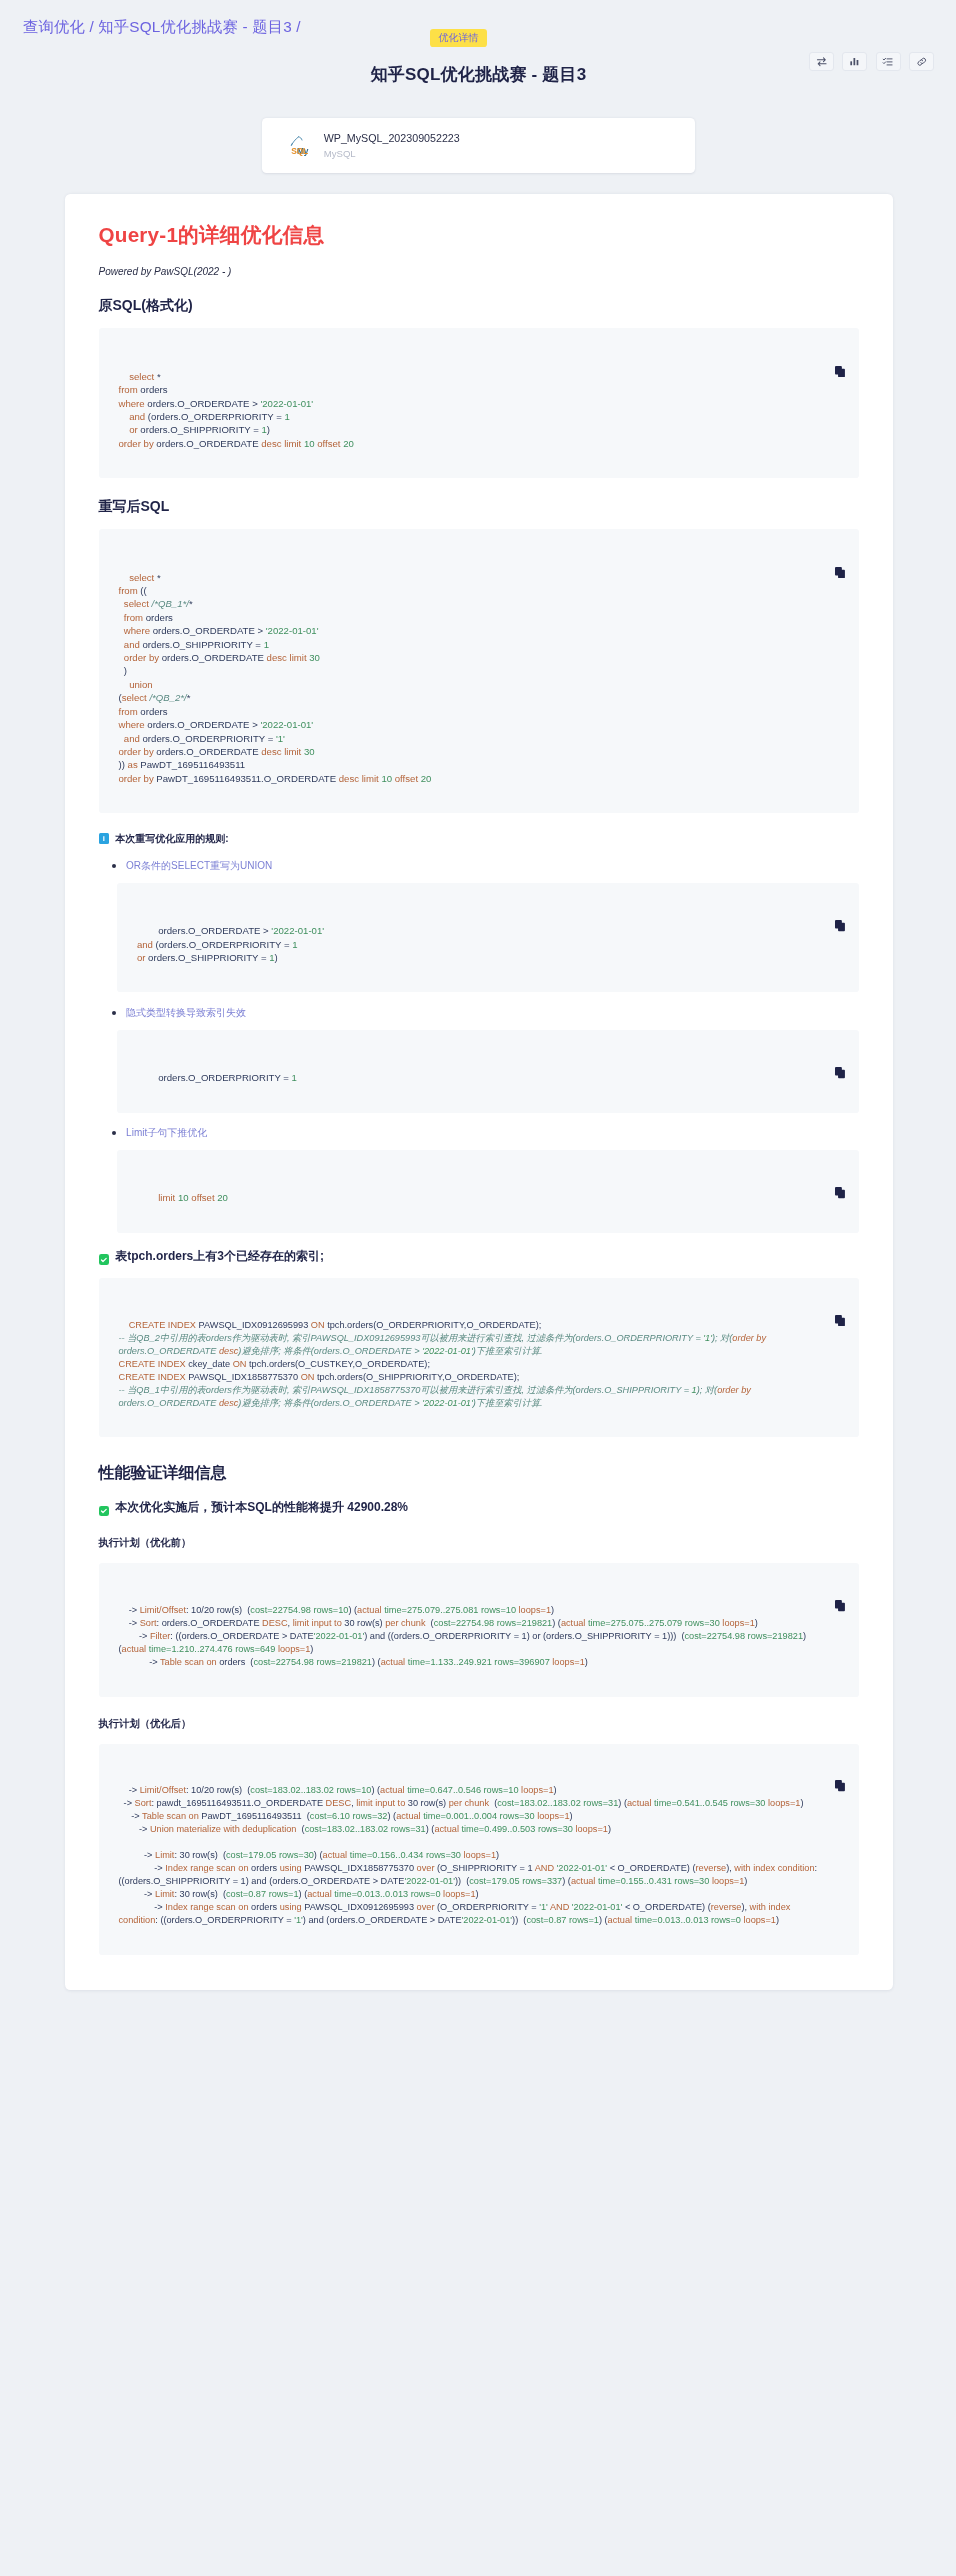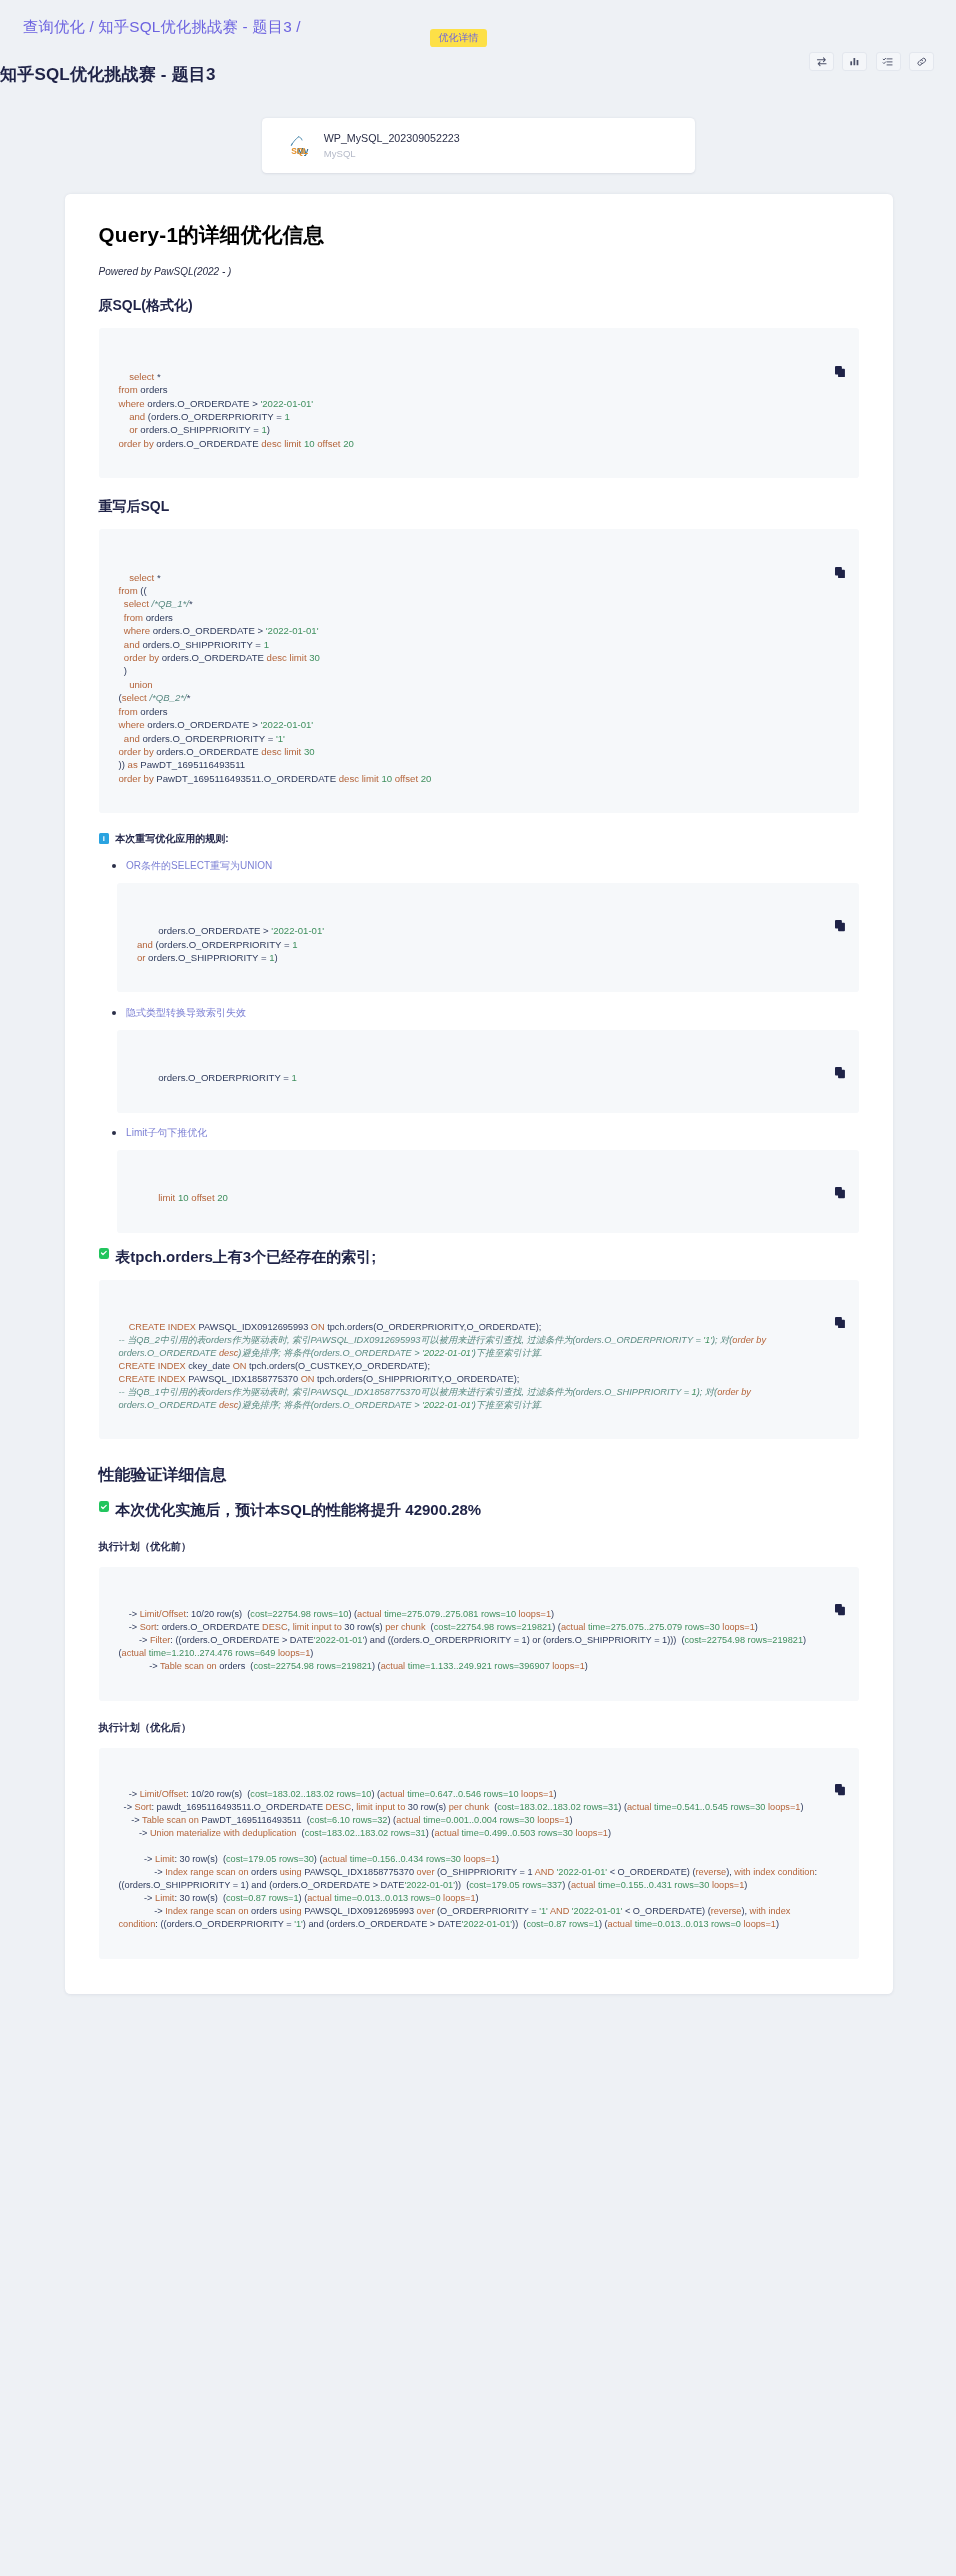--- a/index.html
+++ b/index.html
@@ -48,20 +48,21 @@
     border: 0.8px solid #e3e7ee;
     border-radius: 3.1px;
     display: flex; align-items: center; justify-content: center;
     color: #4b5068;
   }
   .tool-btn svg { display:block; }
 
   .page-title {
     position: absolute;
     left: 0; right: 0; top: 63px;
+    text-align: center;
     font-size: 17px;
     font-weight: bold;
     color: #1f2347;
     letter-spacing: 0.2px;
   }
 
   
   .db-card-wrap { display:flex; justify-content:center; margin-top: 35px; }
   .db-card {
     width: 433px;
@@ -90,21 +91,21 @@
     width: 828px;
     background: #fff;
     border-radius: 5.4px;
     box-shadow: 0 0.8px 3.1px rgba(30,40,80,.08);
     padding: 27.6px 34px 35px 34px;
   }
 
   h1.rpt-title {
     font-size: 20.7px;
     font-weight: bold;
-    color: #000000;
+    color: #ef4444;
     margin: 0 0 0 0;
     letter-spacing: 0.2px;
   }
   .powered {
     font-size: 10px;
     font-style: italic;
     color: #2b2f48;
     margin-top: 17px;
   }
   h2.sec {
@@ -171,23 +172,23 @@
     flex: 0 0 auto;
   }
   .ico-check {
     width: 10.7px; height: 10.7px; border-radius: 2.3px;
     background: #22c55e; color: #fff;
     display:flex; align-items:center; justify-content:center;
     flex: 0 0 auto;
   }
   .ico-check svg { display:block; }
   .check-line {
-    display:flex; align-items:flex-start; gap:6.1px;
+    display:flex; align-items:flex-end; gap:6.1px;
     margin-top: 15.3px;
-    font-size: 15px; font-weight: bold; color:#1f2347;
+    font-size: 12px; font-weight: bold; color:#1f2347;
   }
 
   ul.rules { margin: 12.3px 0 0 0; padding-left: 27.6px; }
   ul.rules > li { margin-top: 12.3px; }
   ul.rules > li::marker { color:#2b2f48; }
   .rule-link { color: #7b7fd4; font-size: 10px; }
   ul.rules .code { margin-top: 10px; margin-left: -9.2px; }
 </style>
 </head>
 <body>

